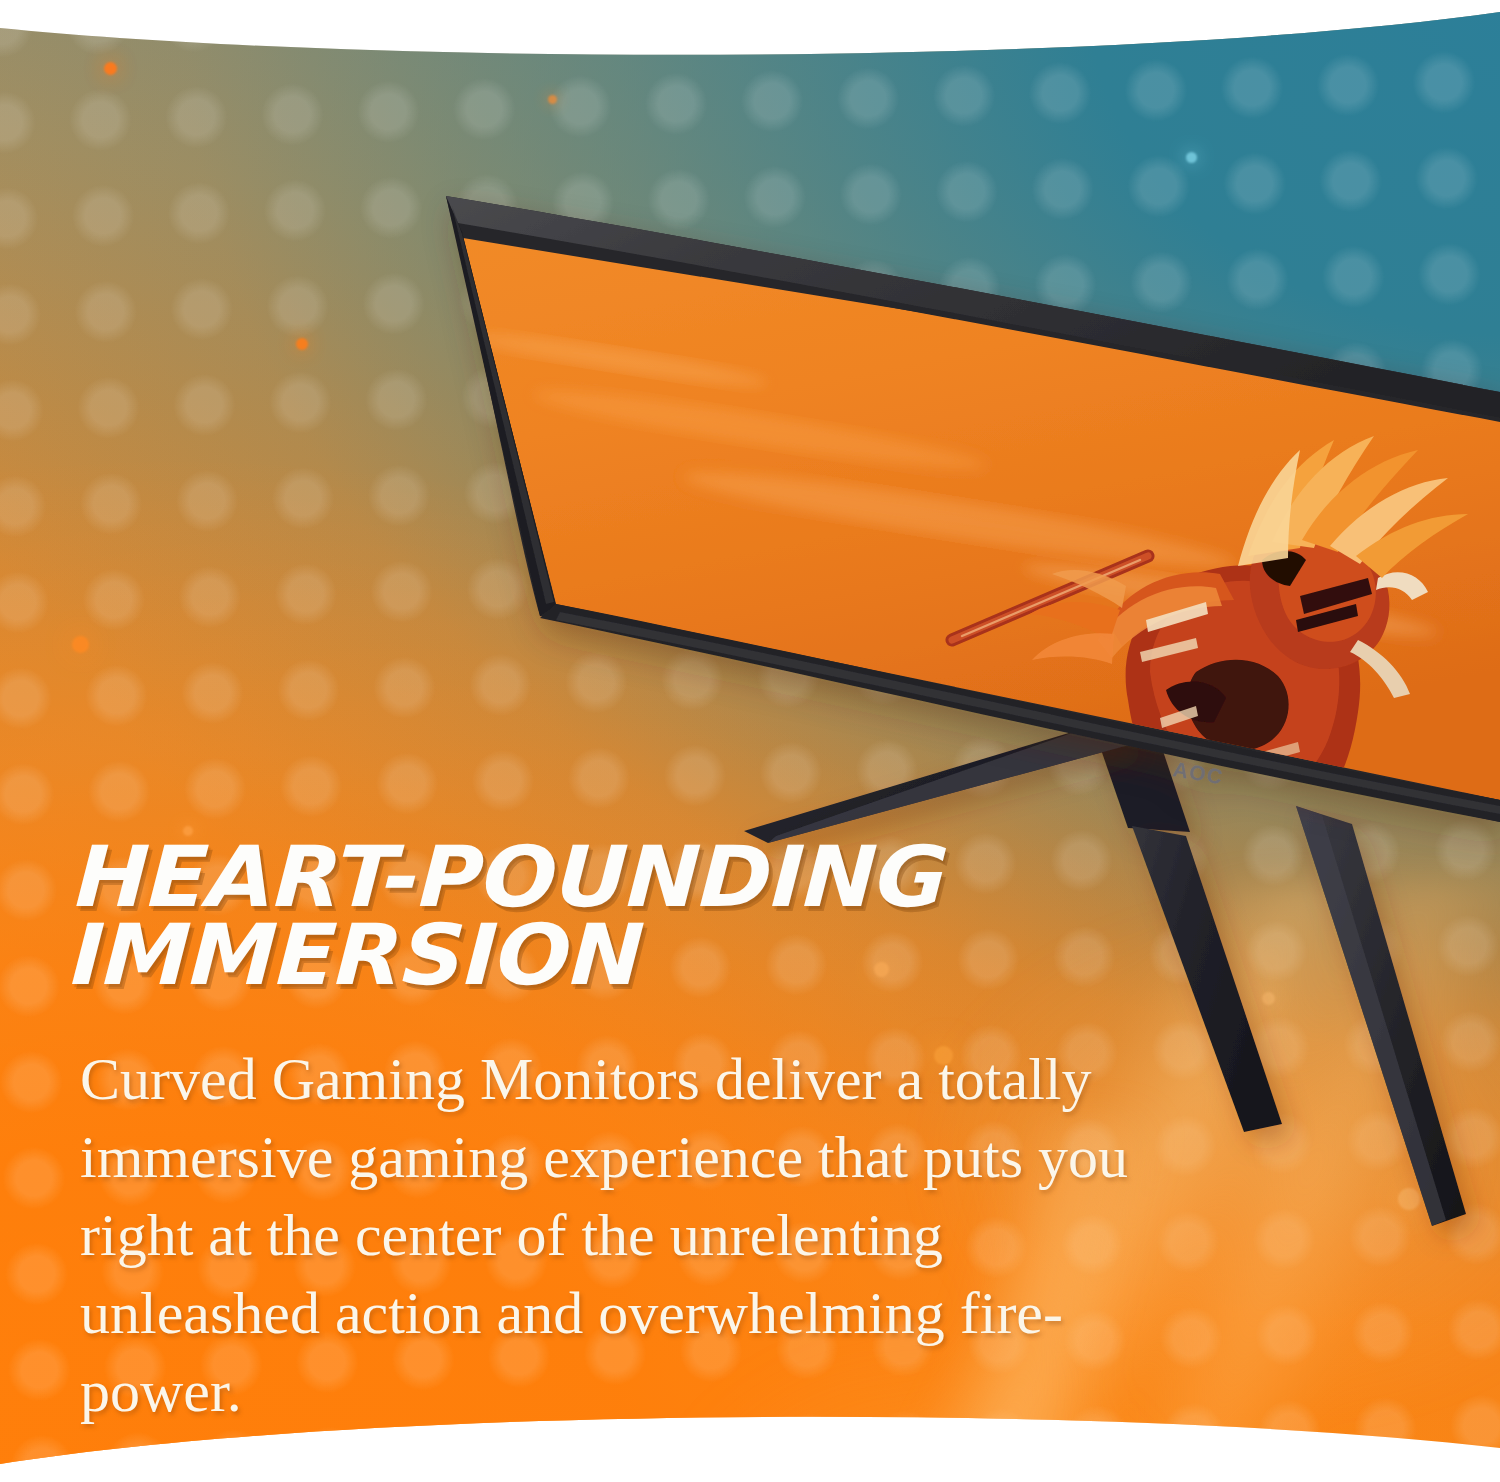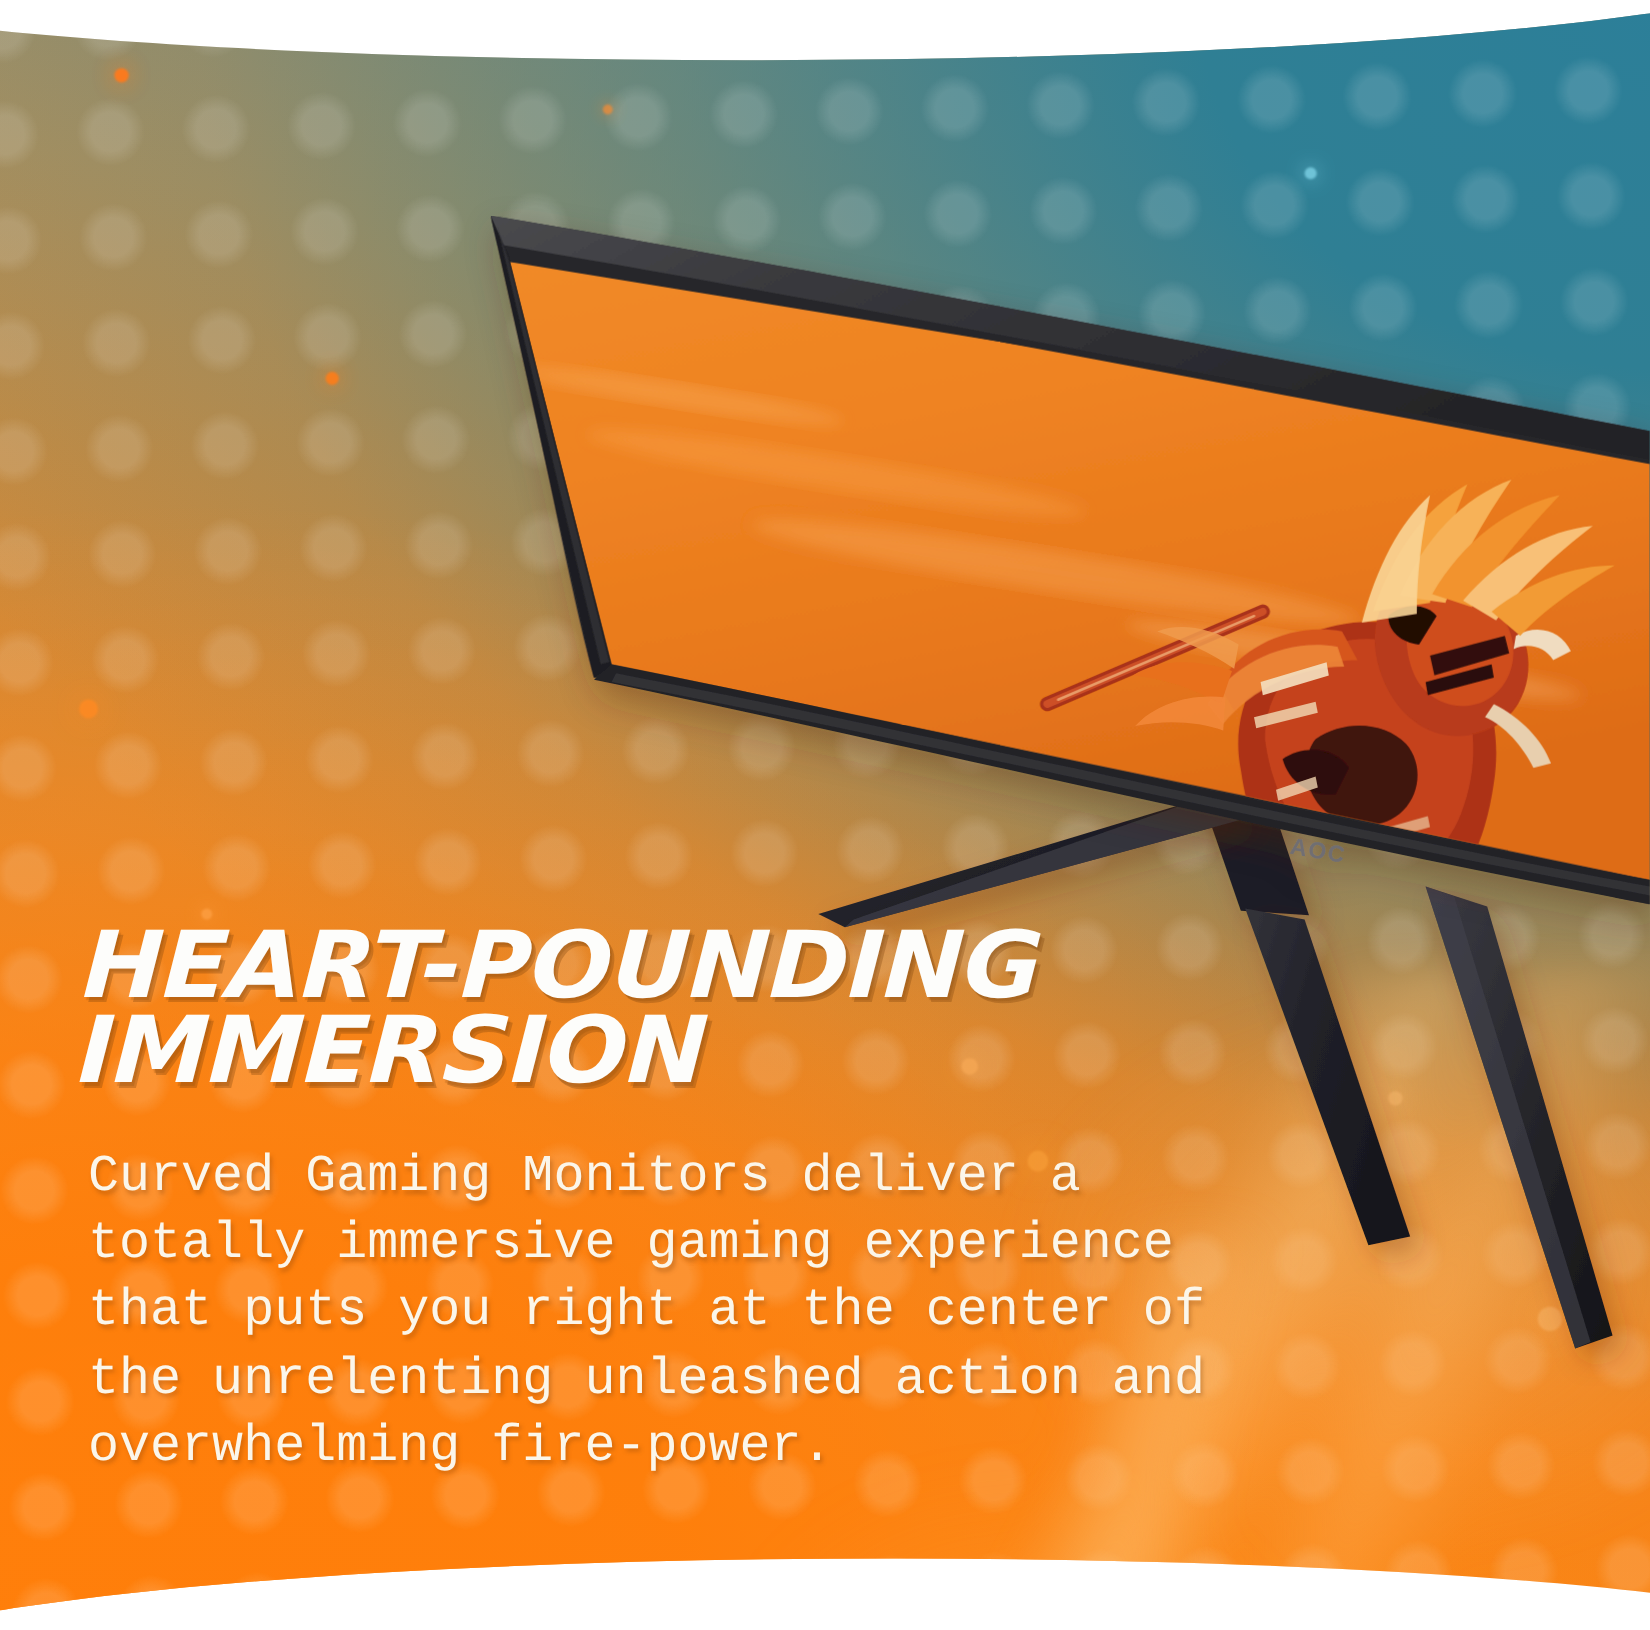--- a/index.html
+++ b/index.html
@@ -119,23 +119,23 @@
     transform-origin: left top;
     text-shadow:
       4px 5px 0 rgba(120, 62, 10, 0.30),
       2px 3px 1px rgba(120, 62, 10, 0.22);
     white-space: pre-line;
   }
 
   .body-copy {
     margin: 46px 0 0 2px;
     color: #fbf6ea;
-    font-family: Liberation Mono, monospace;
+    font-family: Liberation Serif, serif;
     font-weight: 400;
-    font-size: 47px;
+    font-size: 60px;
     line-height: 1.30;
     max-width: 1085px;
     text-shadow: 2px 3px 4px rgba(122, 60, 8, 0.34);
   }
 </style>
 </head>
 <body>
 
 <div id="stage">
 

